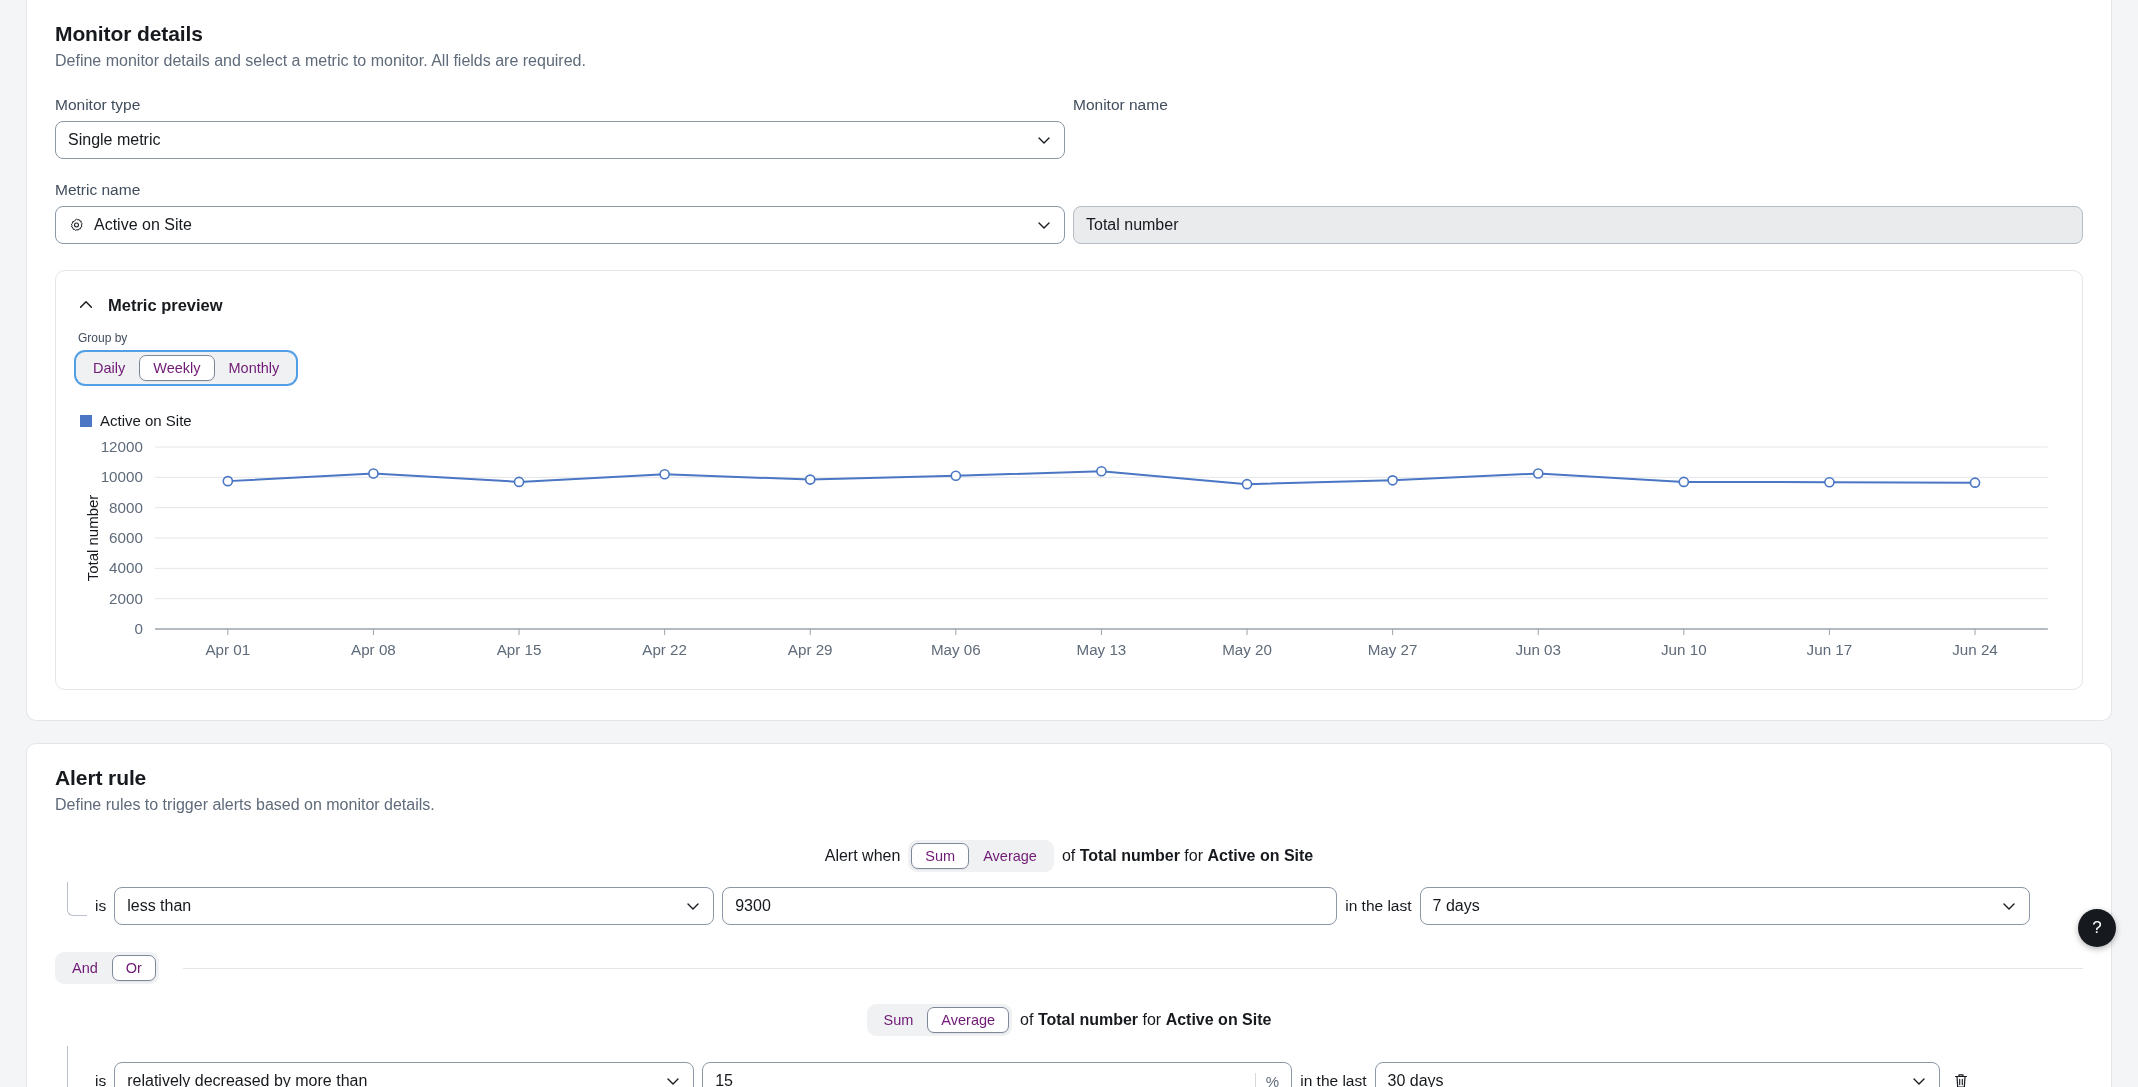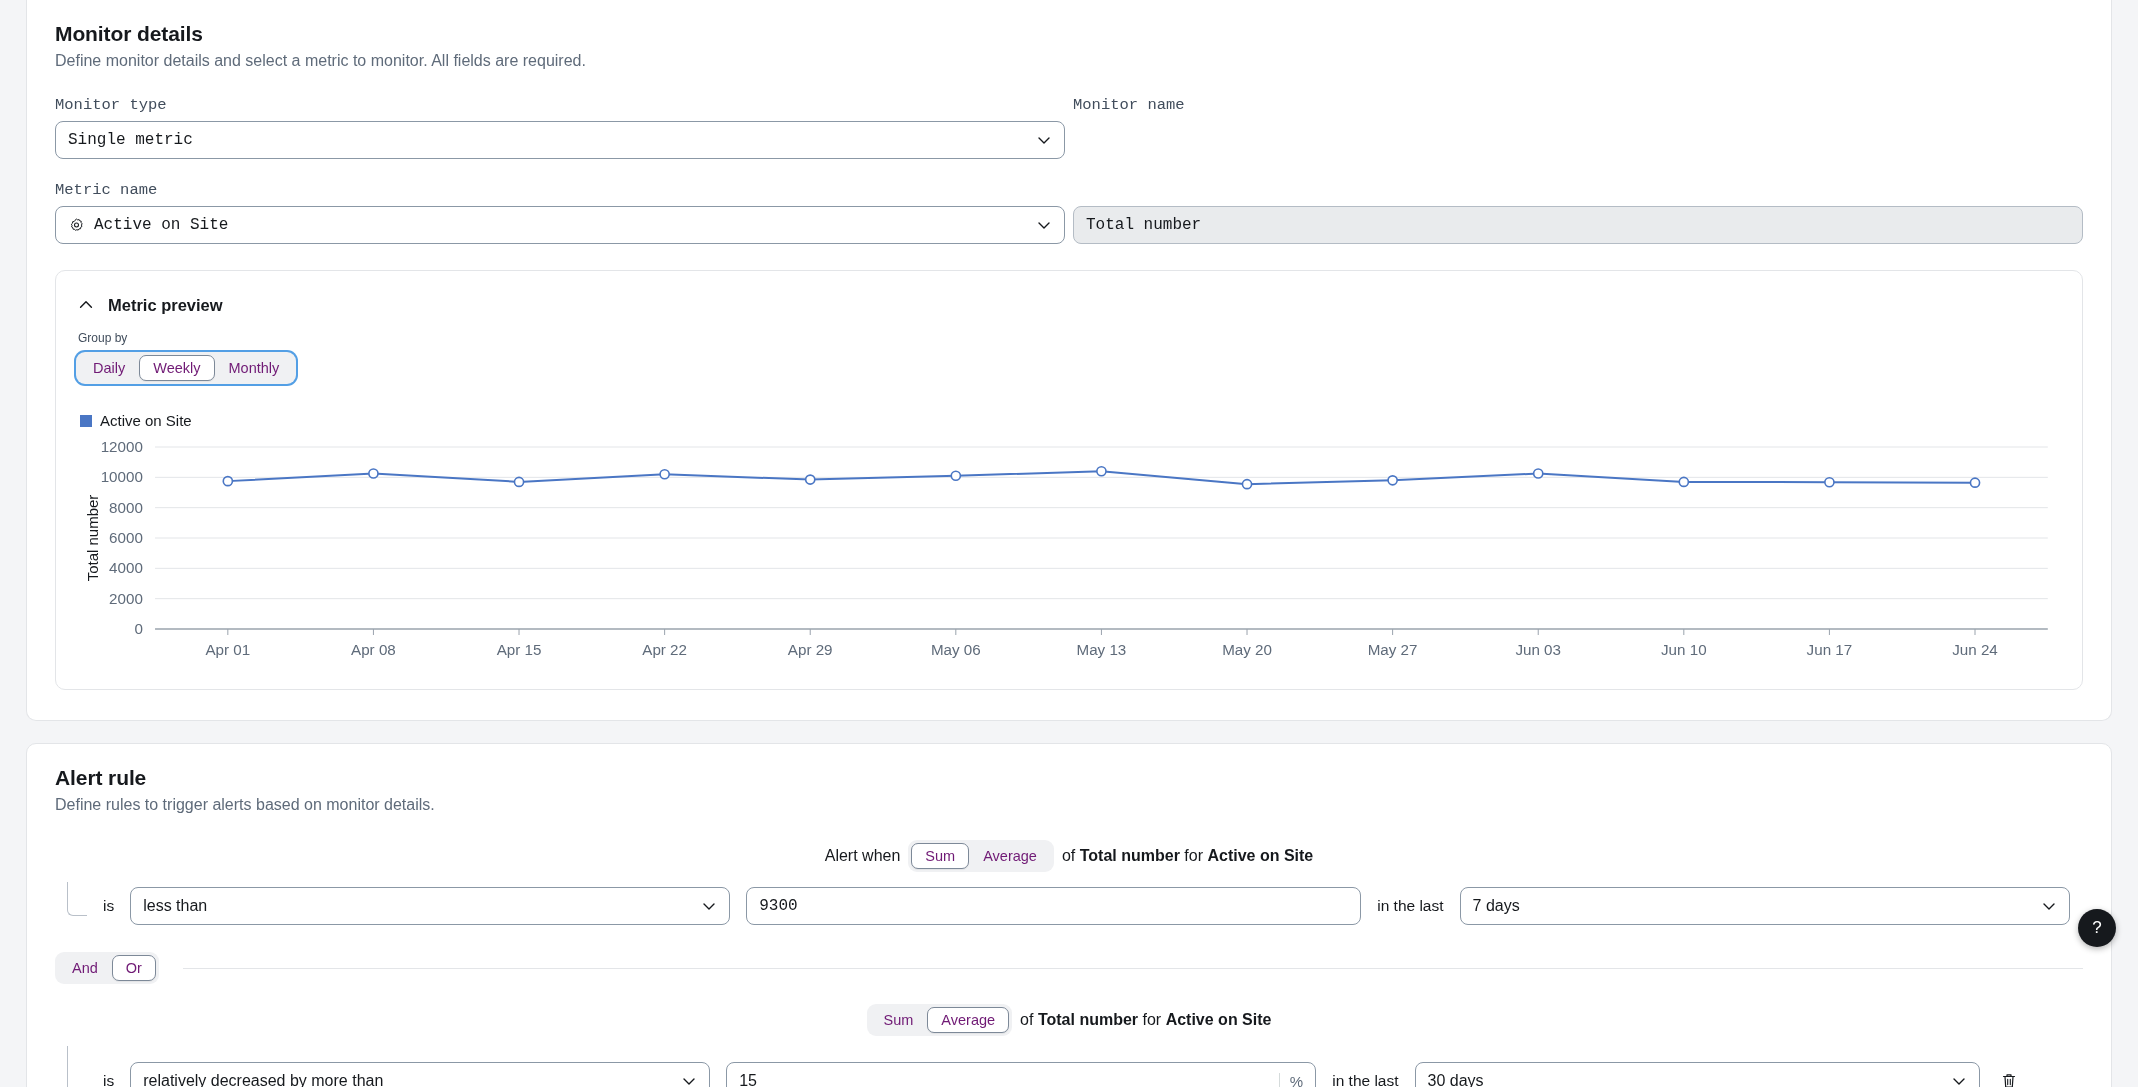--- a/index.html
+++ b/index.html
@@ -39,21 +39,20 @@
   .field-label {
     font-size: 15.5px;
     color: #414d5c;
     margin-bottom: 7px;
     display: block;
   }
 
   .row-2col {
     display: flex;
     gap: 8px;
-    font-family: Liberation Mono, monospace;
   }
   .col { flex: 1 1 0; min-width: 0; }
 
   .control {
     position: relative;
     height: 38px;
     border: 1px solid #8b98a6;
     border-radius: 8px;
     background: #fff;
     display: flex;
@@ -135,21 +134,21 @@
   .alert-line1 {
     display: flex; align-items: center; gap: 8px;
     font-size: 16px; color: #16191d;
     margin-bottom: 10px;
     justify-content: center;
   }
   .alert-line1 b { font-weight: bold; }
   .inline-text { white-space: nowrap; }
 
   .cond-row {
-    display: flex; align-items: center; gap: 16px;
+    display: flex; align-items: center; gap: 8px;
     margin-left: 12px;
     position: relative;
   }
   .bracket {
     width: 20px; height: 34px;
     border-left: 1px solid #b9c0c9;
     border-bottom: 1px solid #b9c0c9;
     border-bottom-left-radius: 6px;
     margin-bottom: 14px;
     flex: 0 0 auto;
@@ -350,21 +349,21 @@
 
       <div class="control" style="width:600px;flex:0 0 600px;">
         <span class="val">less than</span>
         <span class="chev">
           <svg viewBox="0 0 16 16" width="16" height="16">
               <path d="M3 6 L8 11 L13 6" fill="none" stroke="#16191d" stroke-width="1.4" stroke-linecap="round" stroke-linejoin="round"></path>
             </svg>
         </span>
       </div>
 
-      <div class="control" style="width:615px;flex:0 0 615px;font-family:Liberation Mono, monospace;">
+      <div class="control" style="width:615px;flex:0 0 615px;">
         <span class="val">9300</span>
       </div>
 
       <span class="lbl-is">in the last</span>
 
       <div class="control" style="width:610px;flex:0 0 610px;">
         <span class="val">7 days</span>
         <span class="chev">
           <svg viewBox="0 0 16 16" width="16" height="16">
               <path d="M3 6 L8 11 L13 6" fill="none" stroke="#16191d" stroke-width="1.4" stroke-linecap="round" stroke-linejoin="round"></path>

